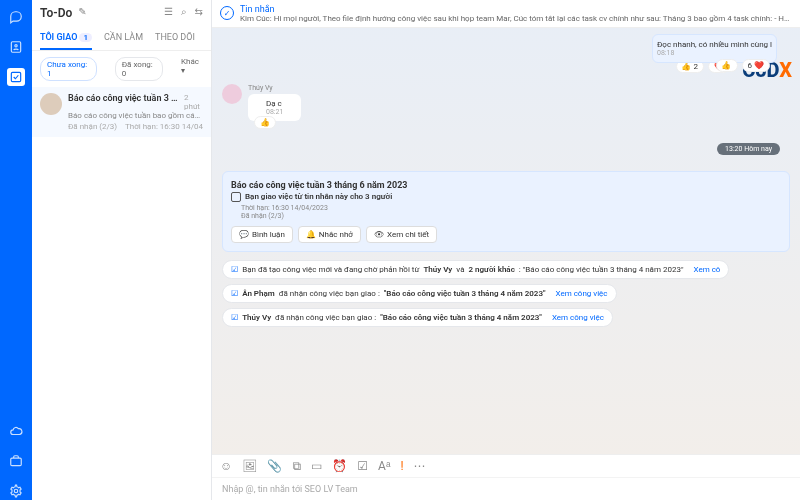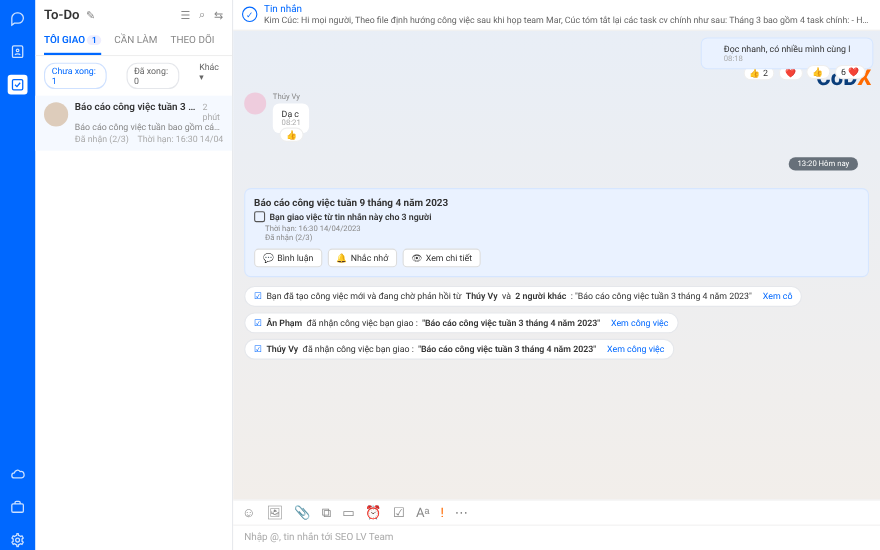--- a/index.html
+++ b/index.html
@@ -2,21 +2,21 @@
 <html><head>
 <meta charset="utf-8">
 <style>
 *{box-sizing:border-box;margin:0;padding:0;font-family:-apple-system,Segoe UI,Roboto,sans-serif}
 body{display:flex;height:500px;width:800px;overflow:hidden;font-size:10px;color:#333;background:#fff}
 .rail{width:32px;background:#0068ff;display:flex;flex-direction:column;align-items:center;padding-top:8px;gap:12px}
 .rail .ic{width:18px;height:18px;display:flex;align-items:center;justify-content:center;color:#fff;opacity:.8;cursor:pointer}
 .rail .ic.active{background:#fff;color:#0068ff;border-radius:3px;opacity:1}
 .rail .sp{flex:1}
 .side{width:180px;border-right:1px solid #e5e7eb;display:flex;flex-direction:column}
-.side-h{display:flex;align-items:flex-end;padding:6px 8px;gap:6px}
+.side-h{display:flex;align-items:flex-start;padding:6px 8px;gap:6px}
 .side-h .t{font-size:12px;font-weight:600}
 .side-h .hicons{margin-left:auto;display:flex;gap:8px;color:#888}
 .tabs{display:flex;gap:12px;padding:0 8px;border-bottom:1px solid #eee;font-size:9px}
 .tab{padding:6px 0;color:#888;cursor:pointer}
 .tab.active{color:#0068ff;border-bottom:2px solid #0068ff;font-weight:600}
 .tab .b{background:#eef;color:#0068ff;border-radius:6px;padding:0 4px;margin-left:2px;font-size:8px}
 .filters{display:flex;gap:18px;padding:6px 8px;font-size:8px;color:#666}
 .chip{border:1px solid #e5e7eb;border-radius:10px;padding:2px 6px}
 .chip.bl{color:#0068ff;border-color:#cfe1ff}
 .filters .k{margin-left:auto}
@@ -30,33 +30,33 @@
 .main{flex:1;display:flex;flex-direction:column;background:linear-gradient(180deg,#e8eef7,#f3eee9);min-width:0}
 .mhead{background:#fff;padding:4px 8px;border-bottom:1px solid #eee;display:flex;gap:6px;align-items:flex-start}
 .mhead .ci{width:14px;height:14px;border:1.5px solid #0068ff;border-radius:50%;margin-top:2px;display:flex;align-items:center;justify-content:center;color:#0068ff;font-size:8px}
 .mhead .lbl{font-size:9px;color:#0068ff}
 .mhead .txt{font-size:8px;color:#666;white-space:nowrap;overflow:hidden;text-overflow:ellipsis}
 .rxn{position:absolute;right:70px;top:32px;display:flex;gap:4px}
 .pill{background:#fff;border:1px solid #eee;border-radius:10px;padding:1px 5px;font-size:8px;display:flex;align-items:center;gap:2px}
 .logo{position:absolute;right:8px;top:30px;font-size:20px;font-weight:800;color:#0a3d7a}
 .logo .x{color:#ff6a00}
 .chat{flex:1;overflow:hidden;position:relative;padding:6px 10px}
-.bub-r{position:absolute;right:6px;top:6px;background:#eaf2ff;border:1px solid #d6e6ff;border-radius:6px;padding:5px 20px;max-width:200px;font-size:8px}
+.bub-r{position:absolute;right:23px;top:6px;background:#eaf2ff;border:1px solid #d6e6ff;border-radius:6px;padding:5px 4px;max-width:200px;font-size:8px}
 .bub-r .tm{color:#aaa;font-size:7px}
 .bub-r .rx{position:absolute;bottom:-10px;right:6px;display:flex;gap:4px}
 .msg{display:flex;gap:6px;margin-top:50px}
 .msg .av2{width:20px;height:20px;border-radius:50%;background:#ecd}
-.msg .bx{background:#fff;border-radius:6px;padding:5px 8px;font-size:8px;position:relative}
+.msg .bx{background:#fff;border-radius:6px;padding:5px 18px;font-size:8px;position:relative}
 .msg .nm{font-size:7px;color:#888;margin-bottom:2px}
 .msg .tm{font-size:7px;color:#aaa}
 .tchip{background:#67707a;color:#fff;border-radius:10px;padding:2px 8px;font-size:7px;position:absolute;right:20px;top:115px}
 .task{background:#eaf2ff;border:1px solid #d6e6ff;border-radius:6px;padding:8px;margin-top:50px;font-size:8px}
 .task .tt2{font-weight:700;font-size:9px;margin-bottom:2px}
 .task .ds{color:#555;margin-bottom:6px}
-.task .as{display:flex;align-items:center;gap:4px;font-weight:600;margin-bottom:2px}
+.task .as{display:flex;gap:4px;font-weight:600;margin-bottom:2px}
 .task .sq{width:10px;height:10px;border:1.5px solid #555;border-radius:2px}
 .task .meta{color:#888;font-size:7px;margin-left:10px}
 .btns{display:flex;gap:5px;margin-top:6px}
 .btn{background:#fff;border:1px solid #ddd;border-radius:4px;padding:3px 7px;font-size:8px;cursor:pointer;display:flex;gap:3px;align-items:center}
 .tstamp{font-size:7px;color:#888;margin-top:3px}
 .notes{margin-top:8px;display:flex;flex-direction:column;gap:5px;align-items:flex-start}
 .note{background:#fff;border:1px solid #e5e7eb;border-radius:12px;padding:4px 8px;font-size:8px;display:flex;gap:4px;align-items:center;white-space:nowrap}
 .note .ck{color:#0068ff}
 .note .bold{font-weight:600}
 .note .lnk{color:#0068ff;cursor:pointer}
@@ -176,21 +176,21 @@
           <div>Dạ c</div>
           <div class="tm">08:21</div>
           <span class="pill" style="position:absolute;bottom:-8px;left:6px">👍</span>
         </div>
       </div>
     </div>
 
     <div class="tchip">13:20 Hôm nay</div>
 
     <div class="task">
-      <div class="tt2">Báo cáo công việc tuần 9 tháng 4 năm 2023</div>
+      <div class="tt2">Báo cáo công việc tuần 3 tháng 6 năm 2023</div>
       <div class="as">
           <span class="sq"></span>
           <span>Bạn giao việc từ tin nhắn này cho 3 người</span>
         </div>
       <div class="meta">Thời hạn: 16:30 14/04/2023</div>
       <div class="meta">Đã nhận (2/3)</div>
       <div class="btns">
         <div class="btn">💬 <span>Bình luận</span></div>
         <div class="btn">🔔 <span>Nhắc nhở</span></div>
         <div class="btn">👁 <span>Xem chi tiết</span></div>

